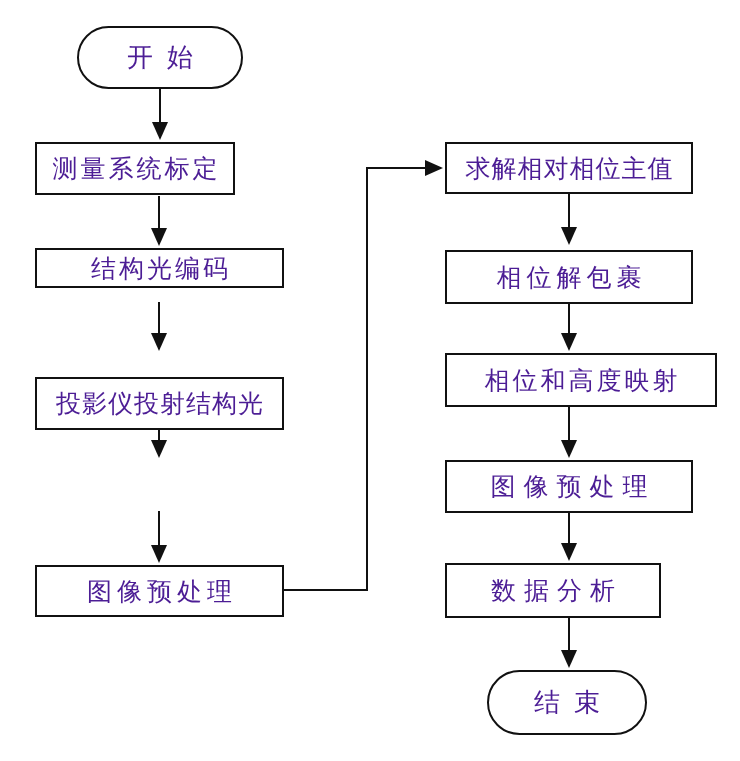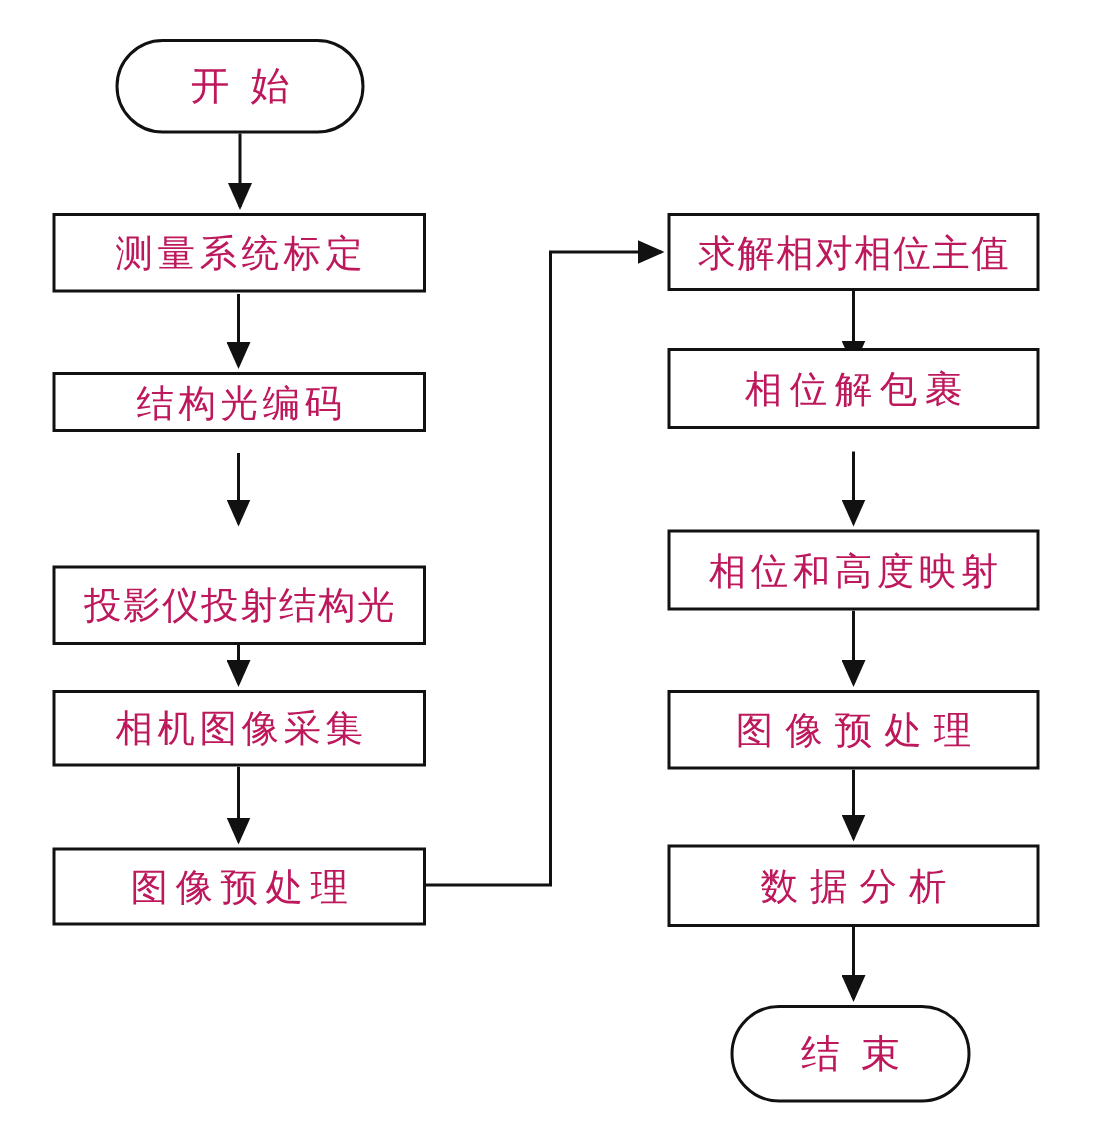--- a/index.html
+++ b/index.html
@@ -6,21 +6,21 @@
     margin: 0;
     padding: 0;
     background: #ffffff;
   }
   #canvas {
     position: relative;
     width: 740px;
     height: 761px;
     background: #ffffff;
     font-family: "DejaVu Sans", "Liberation Sans", sans-serif;
-    color: #be185d;
+    color: #4c1d95;
   }
   #arrow-layer {
     position: absolute;
     left: 0;
     top: 0;
     width: 740px;
     height: 761px;
   }
   .node {
     position: absolute;
@@ -64,35 +64,34 @@
       <path d="M569,194 L569,243" marker-end="url(#arrowhead)"></path>
       <path d="M569,301 L569,349" marker-end="url(#arrowhead)"></path>
       <path d="M569,407 L569,456" marker-end="url(#arrowhead)"></path>
       <path d="M569,513 L569,559" marker-end="url(#arrowhead)"></path>
       <path d="M569,618 L569,666" marker-end="url(#arrowhead)"></path>
     </g>
   </svg>
 
   <div class="node terminator" style="left:77px; top:26px; width:166px; height:63px;">开始</div>
 
-  <div class="node" style="left:35px; top:142px; width:249px; height:53px;">测量系统标定</div>
+  <div class="node" style="left:35px; top:142px; width:200px; height:53px;">测量系统标定</div>
 
   <div class="node" style="left:35px; top:248px; width:249px; height:40px;">结构光编码</div>
 
   <div class="node" style="left:35px; top:353px; width:249px; height:53px; letter-spacing:1px; text-indent:1px;margin-top:24px;">投影仪投射结构光</div>
 
-  <div class="node" style="left:35px; top:460px; width:249px; height:51px;">相机图像采集</div>
 
   <div class="node" style="left:35px; top:565px; width:249px; height:52px; letter-spacing:5px; text-indent:5px;">图像预处理</div>
 
   <div class="node" style="left:445px; top:142px; width:248px; height:52px; letter-spacing:1px; text-indent:1px;">求解相对相位主值</div>
 
-  <div class="node" style="left:445px; top:232px; width:248px; height:54px; letter-spacing:5px; text-indent:5px;">相位解包裹</div>
+  <div class="node" style="left:445px; top:250px; width:248px; height:54px; letter-spacing:5px; text-indent:5px;">相位解包裹</div>
 
-  <div class="node" style="left:445px; top:353px; width:248px; height:54px;">相位和高度映射</div>
+  <div class="node" style="left:445px; top:353px; width:272px; height:54px;">相位和高度映射</div>
 
   <div class="node" style="left:445px; top:460px; width:248px; height:53px; letter-spacing:8px; text-indent:8px;">图像预处理</div>
 
-  <div class="node" style="left:445px; top:563px; width:248px; height:55px; letter-spacing:8px; text-indent:8px;">数据分析</div>
+  <div class="node" style="left:445px; top:563px; width:216px; height:55px; letter-spacing:8px; text-indent:8px;">数据分析</div>
 
   <div class="node terminator" style="left:487px; top:670px; width:160px; height:65px;">结束</div>
 
 </div>
 
 </body></html>

